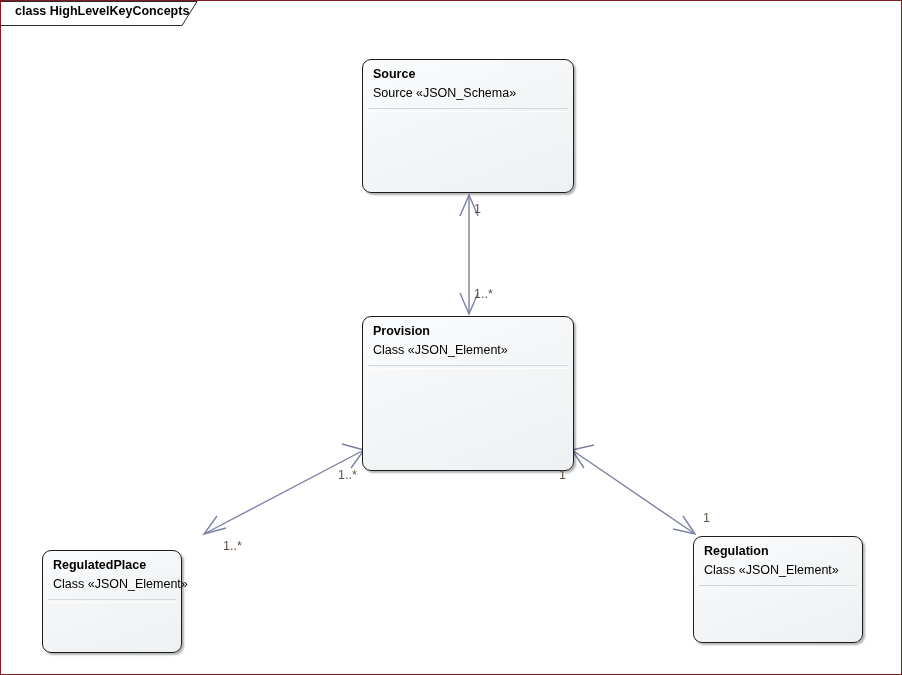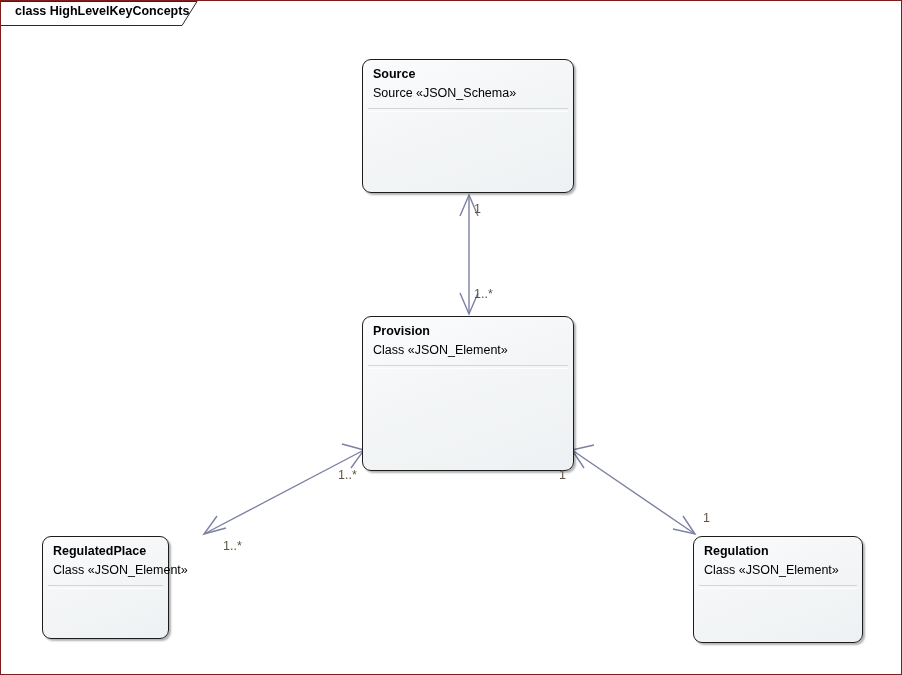--- a/index.html
+++ b/index.html
@@ -82,21 +82,21 @@
     right: 5px;
     top: 48px;
     height: 2px;
     border-top: 1px solid #d2d6d9;
     border-bottom: 1px solid #fdfdfd;
   }
 
   
   #class-source        { left: 361px; top: 58px;  width: 212px; height: 134px; }
   #class-provision     { left: 361px; top: 315px; width: 212px; height: 155px; }
-  #class-regulatedplace{ left: 41px;  top: 535px; width: 127px; height: 103px; }
+  #class-regulatedplace{ left: 41px;  top: 549px; width: 140px; height: 103px; }
   #class-regulation    { left: 692px; top: 535px; width: 170px; height: 107px; }
 
   
   #connectors {
     position: absolute;
     left: 0;
     top: 0;
     width: 902px;
     height: 675px;
     z-index: 2;

